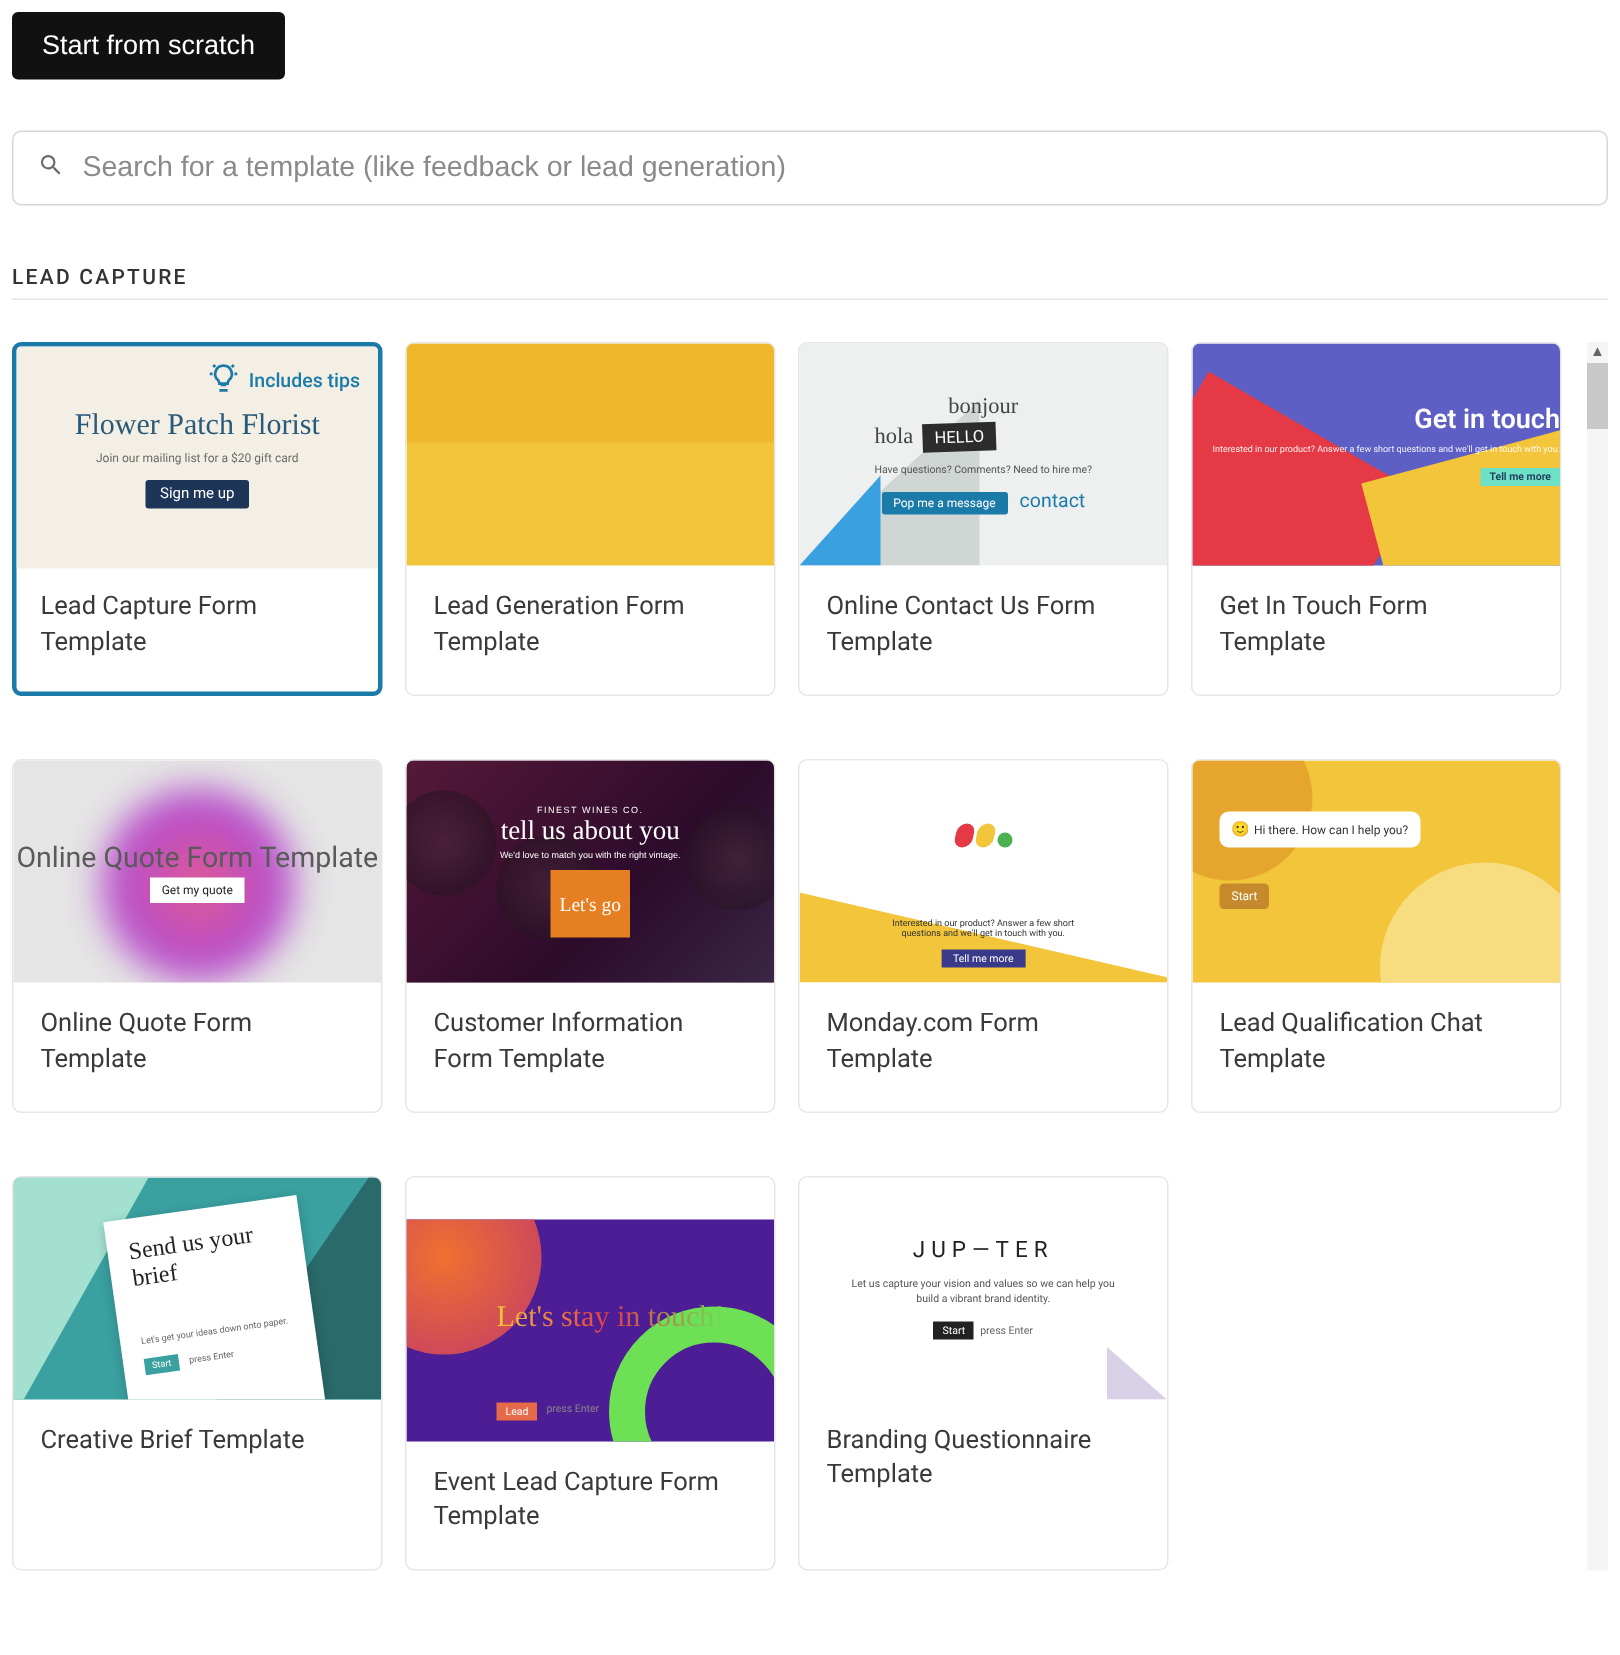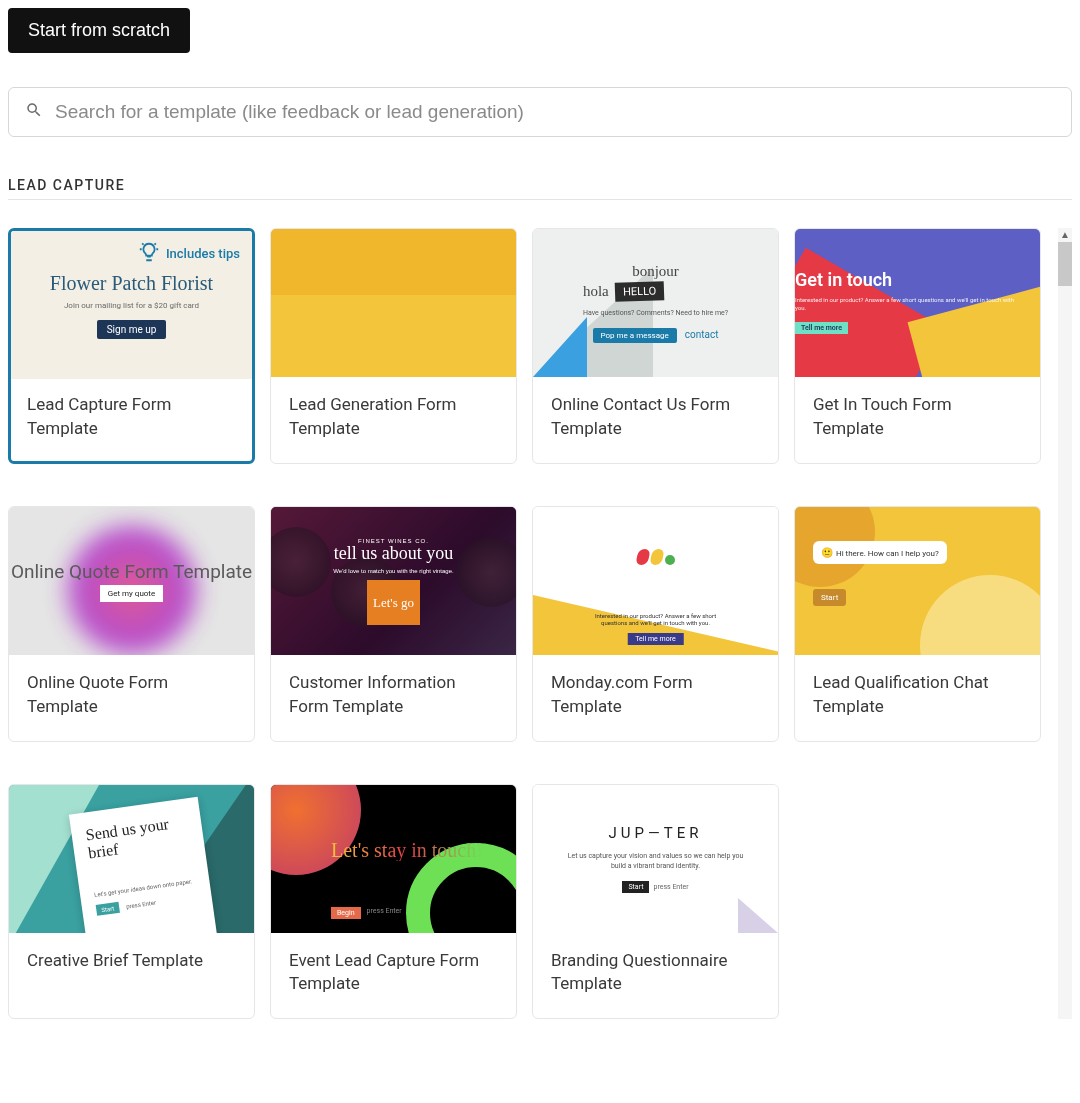--- a/index.html
+++ b/index.html
@@ -152,27 +152,27 @@
   .p2 { background:#eef0f0; display:flex; flex-direction:column; align-items:center; justify-content:center; }
   .p2 .tri { position:absolute; bottom:0; left:0; width:0; height:0; border-left:54px solid transparent; border-right:0 solid transparent; border-bottom:60px solid #3aa0e0; }
   .p2 .tribg { position:absolute; bottom:0; left:0; width:0; height:0; border-left:120px solid transparent; border-right:0 solid transparent; border-bottom:110px solid #cfd6d3; }
   .p2 .inner { position:relative; z-index:2; text-align:center; }
   .p2 .bonjour { font-family:cursive; color:#444; font-size:15px; }
   .p2 .row { display:flex; align-items:center; gap:6px; margin-top:2px; }
   .p2 .hola { font-family:cursive; color:#444; font-size:15px; }
   .p2 .hello { background:#2c2c2c; color:#fff; padding:3px 8px; font-size:11px; transform:rotate(-2deg); }
   .p2 .sub { font-size:7px; color:#555; margin:8px 0 6px; }
   .p2 .btn2 { background:#1a7aa8; color:#fff; font-size:8px; padding:3px 8px; border-radius:2px; display:inline-block; }
-  .p2 .btn2b { color:#1a7aa8; font-size:10px; margin-left:4px; }
+  .p2 .btn2b { color:#1a7aa8; font-size:13px; margin-left:4px; }
 
   
   .p3 { background:#5d5fc4; }
   .p3 .red { position:absolute; left:-40px; bottom:-60px; width:160px; height:160px; background:#e63946; transform:rotate(30deg); }
   .p3 .ylw { position:absolute; right:-60px; bottom:-40px; width:180px; height:120px; background:#f2c53b; transform:rotate(-15deg); }
-  .p3 .txt { position:absolute; top:40px; left:0; right:16px; text-align:left; color:#fff; font-weight:600; font-size:18px; z-index:2; }
+  .p3 .txt { position:absolute; top:40px; left:0; right:0; text-align:right; color:#fff; font-weight:600; font-size:18px; z-index:2; }
   .p3 .txt .sub { font-size:6px; font-weight:400; margin-top:6px; line-height:1.4; opacity:.9; }
   .p3 .txt .b { display:inline-block; background:#6de0c6; color:#1d3557; font-size:7px; padding:2px 6px; margin-top:6px; }
 
   
   .p4 { background:#e5e5e5; display:flex; flex-direction:column; align-items:center; justify-content:center; }
   .p4 .blur { position:absolute; bottom:-10px; left:50%; transform:translateX(-50%); width:150px; height:150px; border-radius:50%; background:radial-gradient(circle,#e04a8a 0%,#b13dc9 50%,rgba(229,229,229,0) 70%); filter:blur(10px); opacity:.9; }
   .p4 .h { position:relative; z-index:2; color:#5a5a5a; font-size:19px; text-align:center; line-height:1.3; }
   .p4 .b { position:relative; z-index:2; background:#fff; font-size:8px; padding:4px 8px; }
 
   
@@ -206,21 +206,21 @@
   .p8 { background:#3aa0a0; }
   .p8 .tri{position:absolute;top:0;left:0;width:0;height:0;border-top:160px solid #a3e0d0;border-right:90px solid transparent;}
   .p8 .tri2{position:absolute;bottom:0;right:0;width:0;height:0;border-bottom:160px solid #2a6a6a;border-left:110px solid transparent;}
   .p8 .paper{position:absolute;top:20px;left:70px;width:130px;height:155px;background:#fff;transform:rotate(-8deg);box-shadow:0 2px 8px rgba(0,0,0,.2);padding:14px;}
   .p8 .paper .h{font-family:Georgia,serif;font-size:16px;color:#222;line-height:1.1;}
   .p8 .paper .s{font-size:6px;color:#666;margin-top:30px;}
   .p8 .paper .b{display:inline-block;background:#3aa0a0;color:#fff;font-size:6px;padding:2px 5px;margin-top:4px;}
   .p8 .paper .bb{display:inline-block;font-size:6px;color:#666;margin-left:3px;}
 
   
-  .p9 { background:#000000; }
+  .p9 { background:#4c1d95;margin-top:28px; }
   .p9 .grad{position:absolute;top:-40px;left:-40px;width:130px;height:130px;border-radius:50%;background:radial-gradient(circle,#f07030,#c03a6a);}
   .p9 .ring{position:absolute;bottom:-50px;right:-30px;width:140px;height:140px;border-radius:50%;border:24px solid #6de056;}
   .p9 .txt{position:absolute;top:54px;left:60px;font-family:Georgia,serif;font-size:20px;background:linear-gradient(90deg,#f2c53b,#e63946,#6de056);-webkit-background-clip:text;background-clip:text;color:transparent;line-height:1.1;}
   .p9 .row{position:absolute;bottom:14px;left:60px;display:flex;gap:6px;font-size:7px;}
   .p9 .row .b{background:#e46a4a;color:#fff;padding:2px 6px;}
   .p9 .row .s{color:#888;}
 
   
   .p10 { background:#fff; display:flex; flex-direction:column; align-items:center; justify-content:center; }
   .p10 .h { font-size:15px; letter-spacing:4px; color:#222; }
@@ -376,21 +376,21 @@
       <div class="card-title">Creative Brief Template</div>
     </div>
 
     <div class="card">
       <div class="preview p9">
         <div class="grad"></div>
           <div class="ring"></div>
         <div class="txt">Let's stay
 in touch!</div>
         <div class="row">
-          <span class="b">Begin</span>
+          <span class="b">Lead</span>
           <span class="s">press Enter</span>
         </div>
       </div>
       <div class="card-title">Event Lead Capture Form Template</div>
     </div>
 
     <div class="card">
       <div class="preview p10">
         <div class="tri"></div>
         <div class="h">JUP—TER</div>

